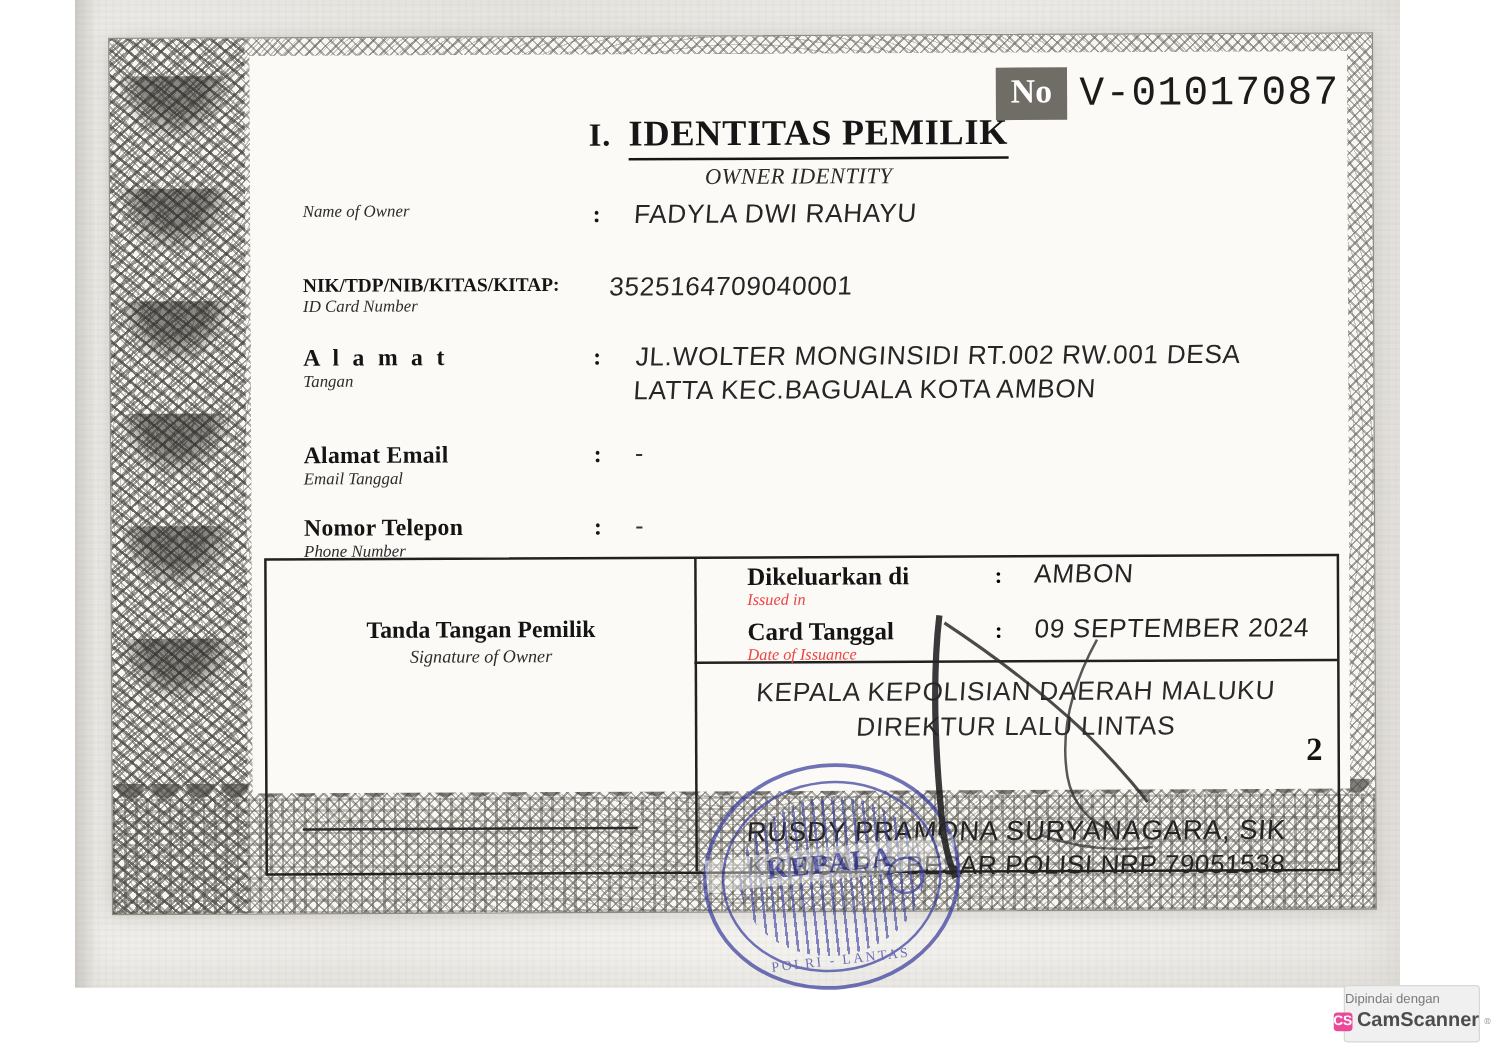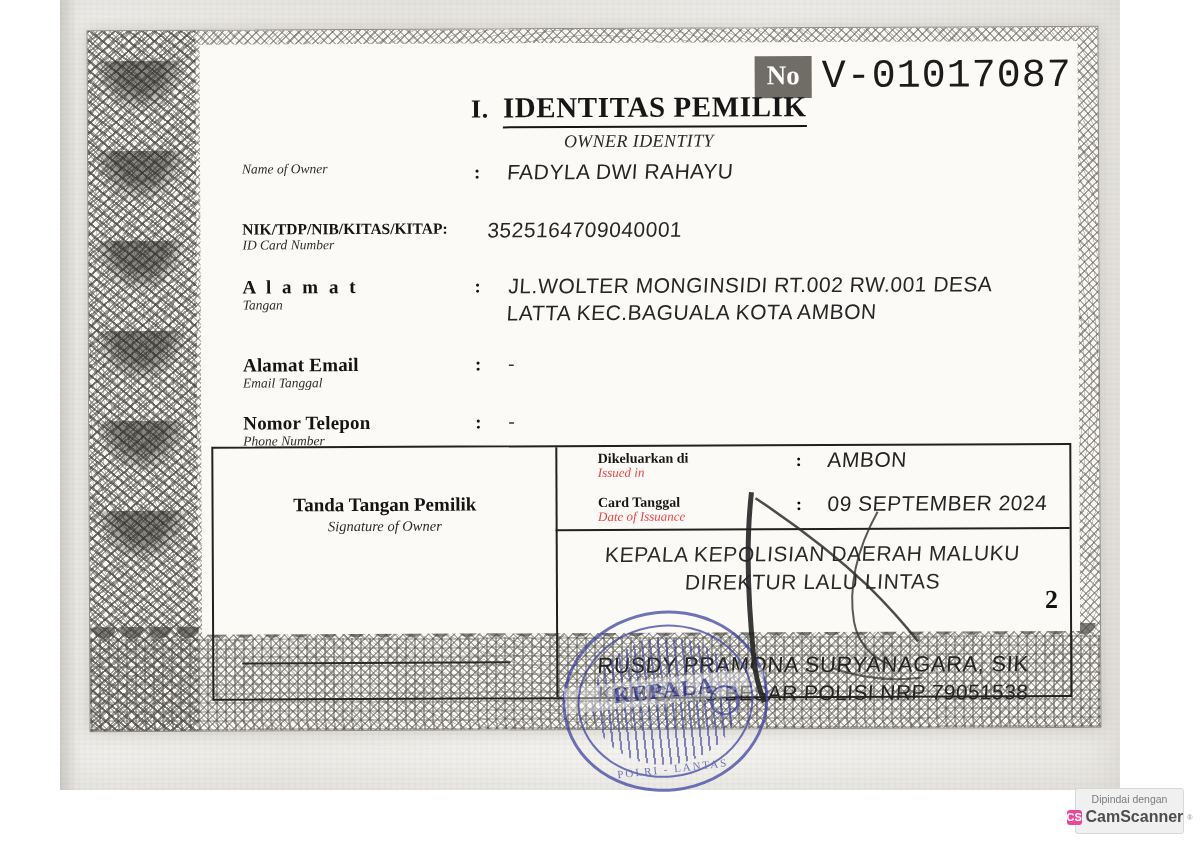--- a/index.html
+++ b/index.html
@@ -128,21 +128,21 @@
     background: #6f6d66;
     color: #fff;
     font-family: "Liberation Serif", serif;
     font-weight: bold;
     font-size: 27px;
     line-height: 1;
     padding: 6px 12px 9px 12px;
   }
   .no-value {
     font-family: "Liberation Mono", monospace;
-    font-size: 40px;
+    font-size: 33px;
     letter-spacing: 1px;
     color: #1b1b1b;
     text-align: right;
   }
 
   .title-wrap {
     position: absolute;
     left: 0; right: 0;
     top: 48px;
     text-align: center;
@@ -290,21 +290,21 @@
     padding-top: 6px;
   }
   .issue-lbl {
     position: absolute;
     left: 42px;
     top: 4px;
   }
   .issue-lbl .a {
     font-family: "Liberation Serif", serif;
     font-weight: bold;
-    font-size: 14px;
+    font-size: 20px;
     color: #141414;
   }
   .issue-lbl .b {
     font-family: "Liberation Serif", serif;
     font-style: italic;
     font-size: 13px;
     color: #ef4444;
     margin-top: -2px;
   }
   .issue-colon {
@@ -435,21 +435,21 @@
   
   .camscanner {
     position: absolute;
     right: 16px;
     bottom: 14px;
     width: 109px;
     height: 46px;
     background: #f0f0f0;
     border: 1px solid #d8d8d8;
     border-radius: 3px;
-    text-align: center;
+    text-align: left;
     padding-top: 4px;
     box-sizing: border-box;
   }
   .cs-top {
     font-family: "Liberation Sans", sans-serif;
     font-size: 10.5px;
     color: #7b7b7b;
   }
   .cs-bot {
     display: flex;

